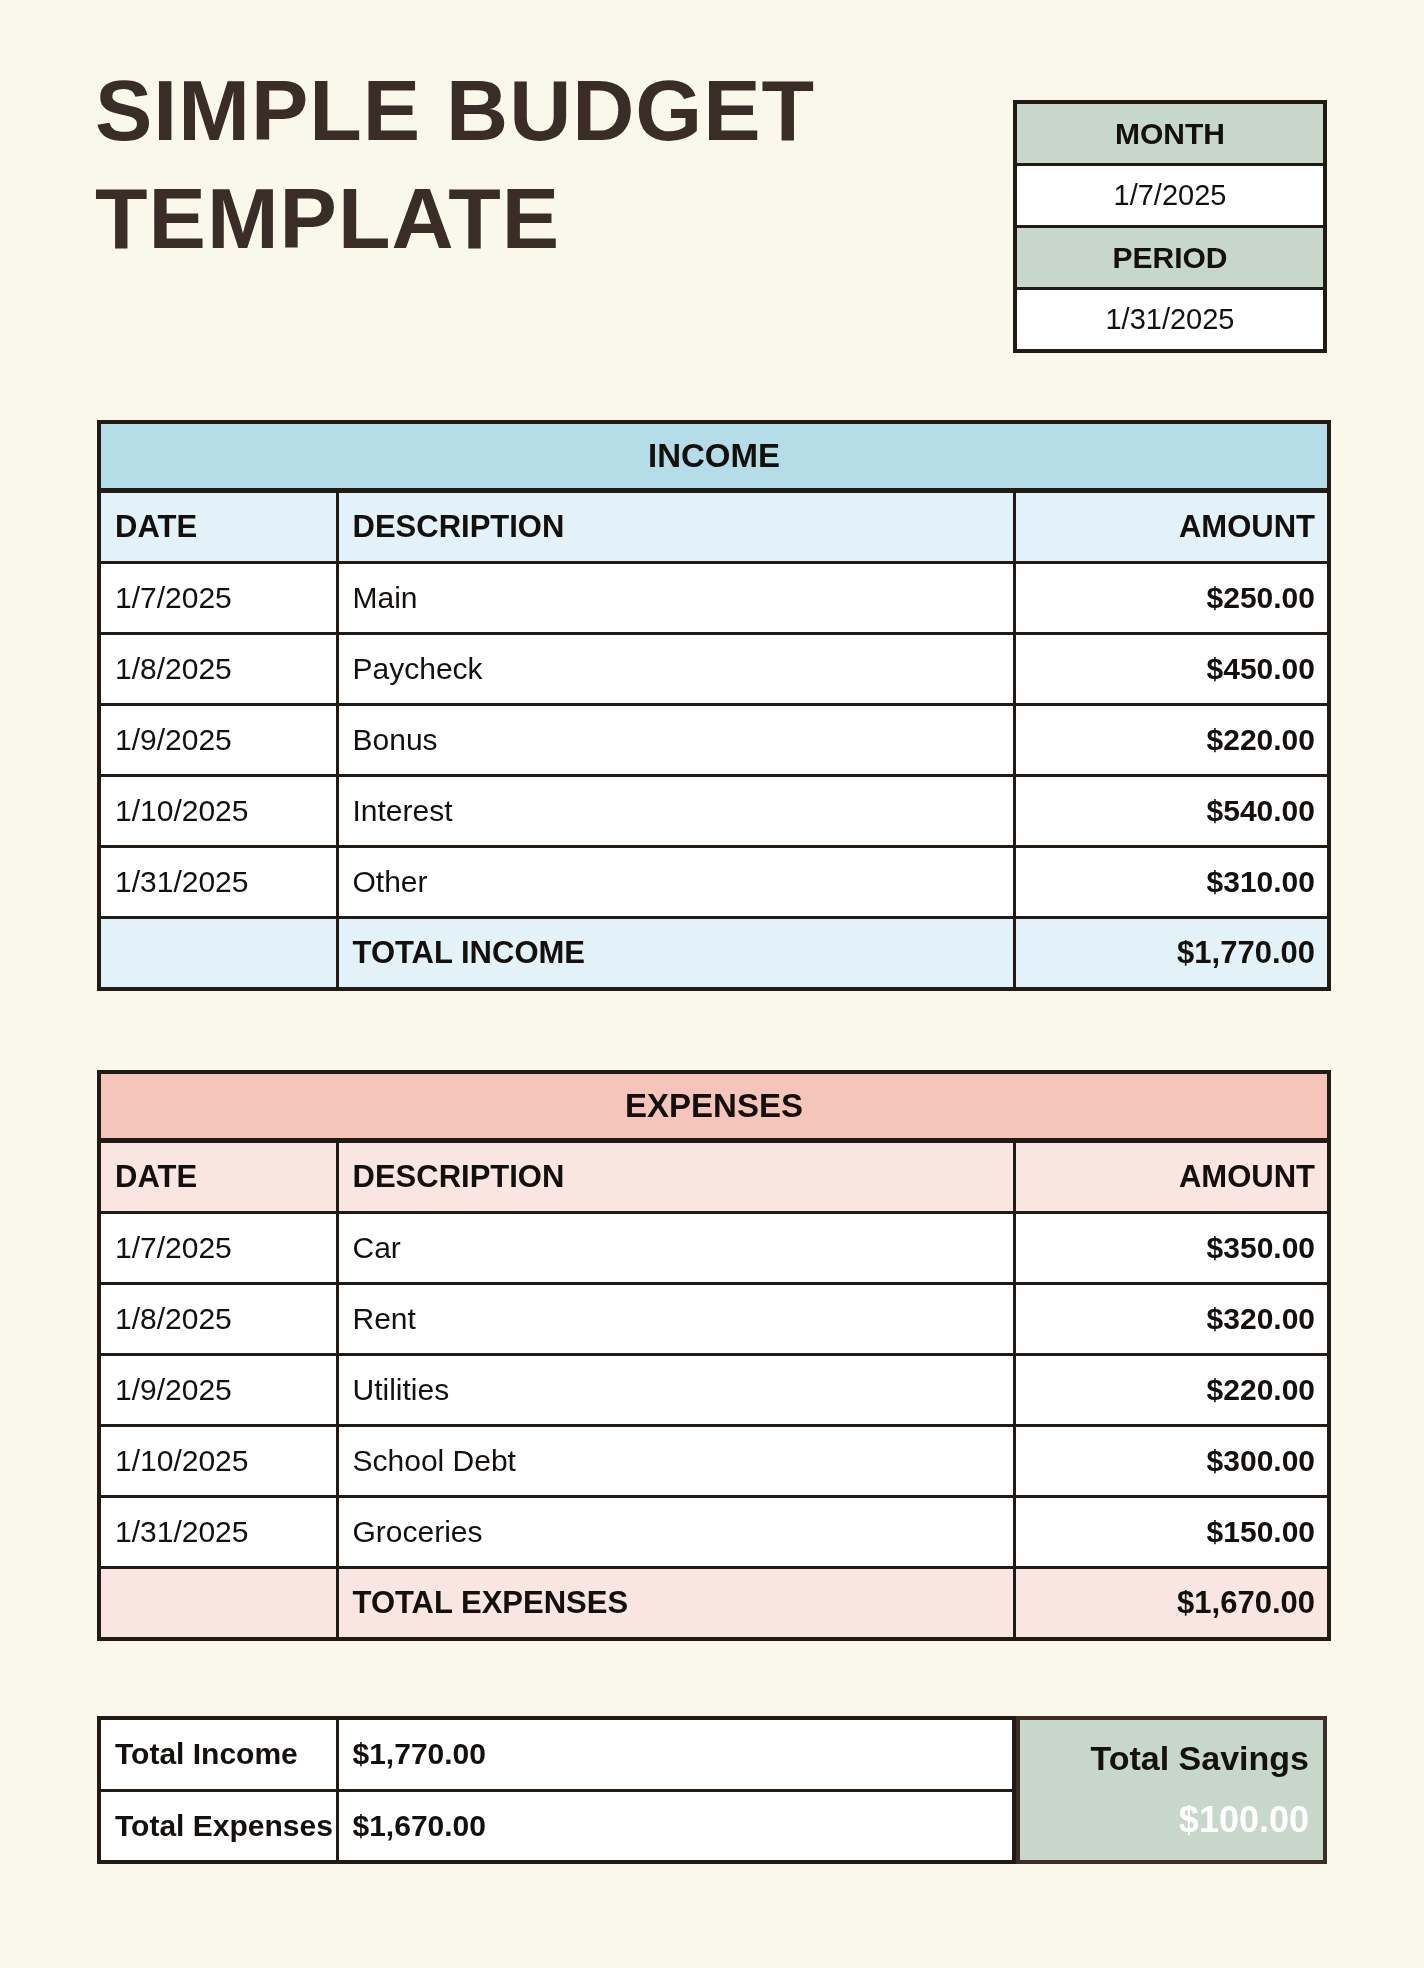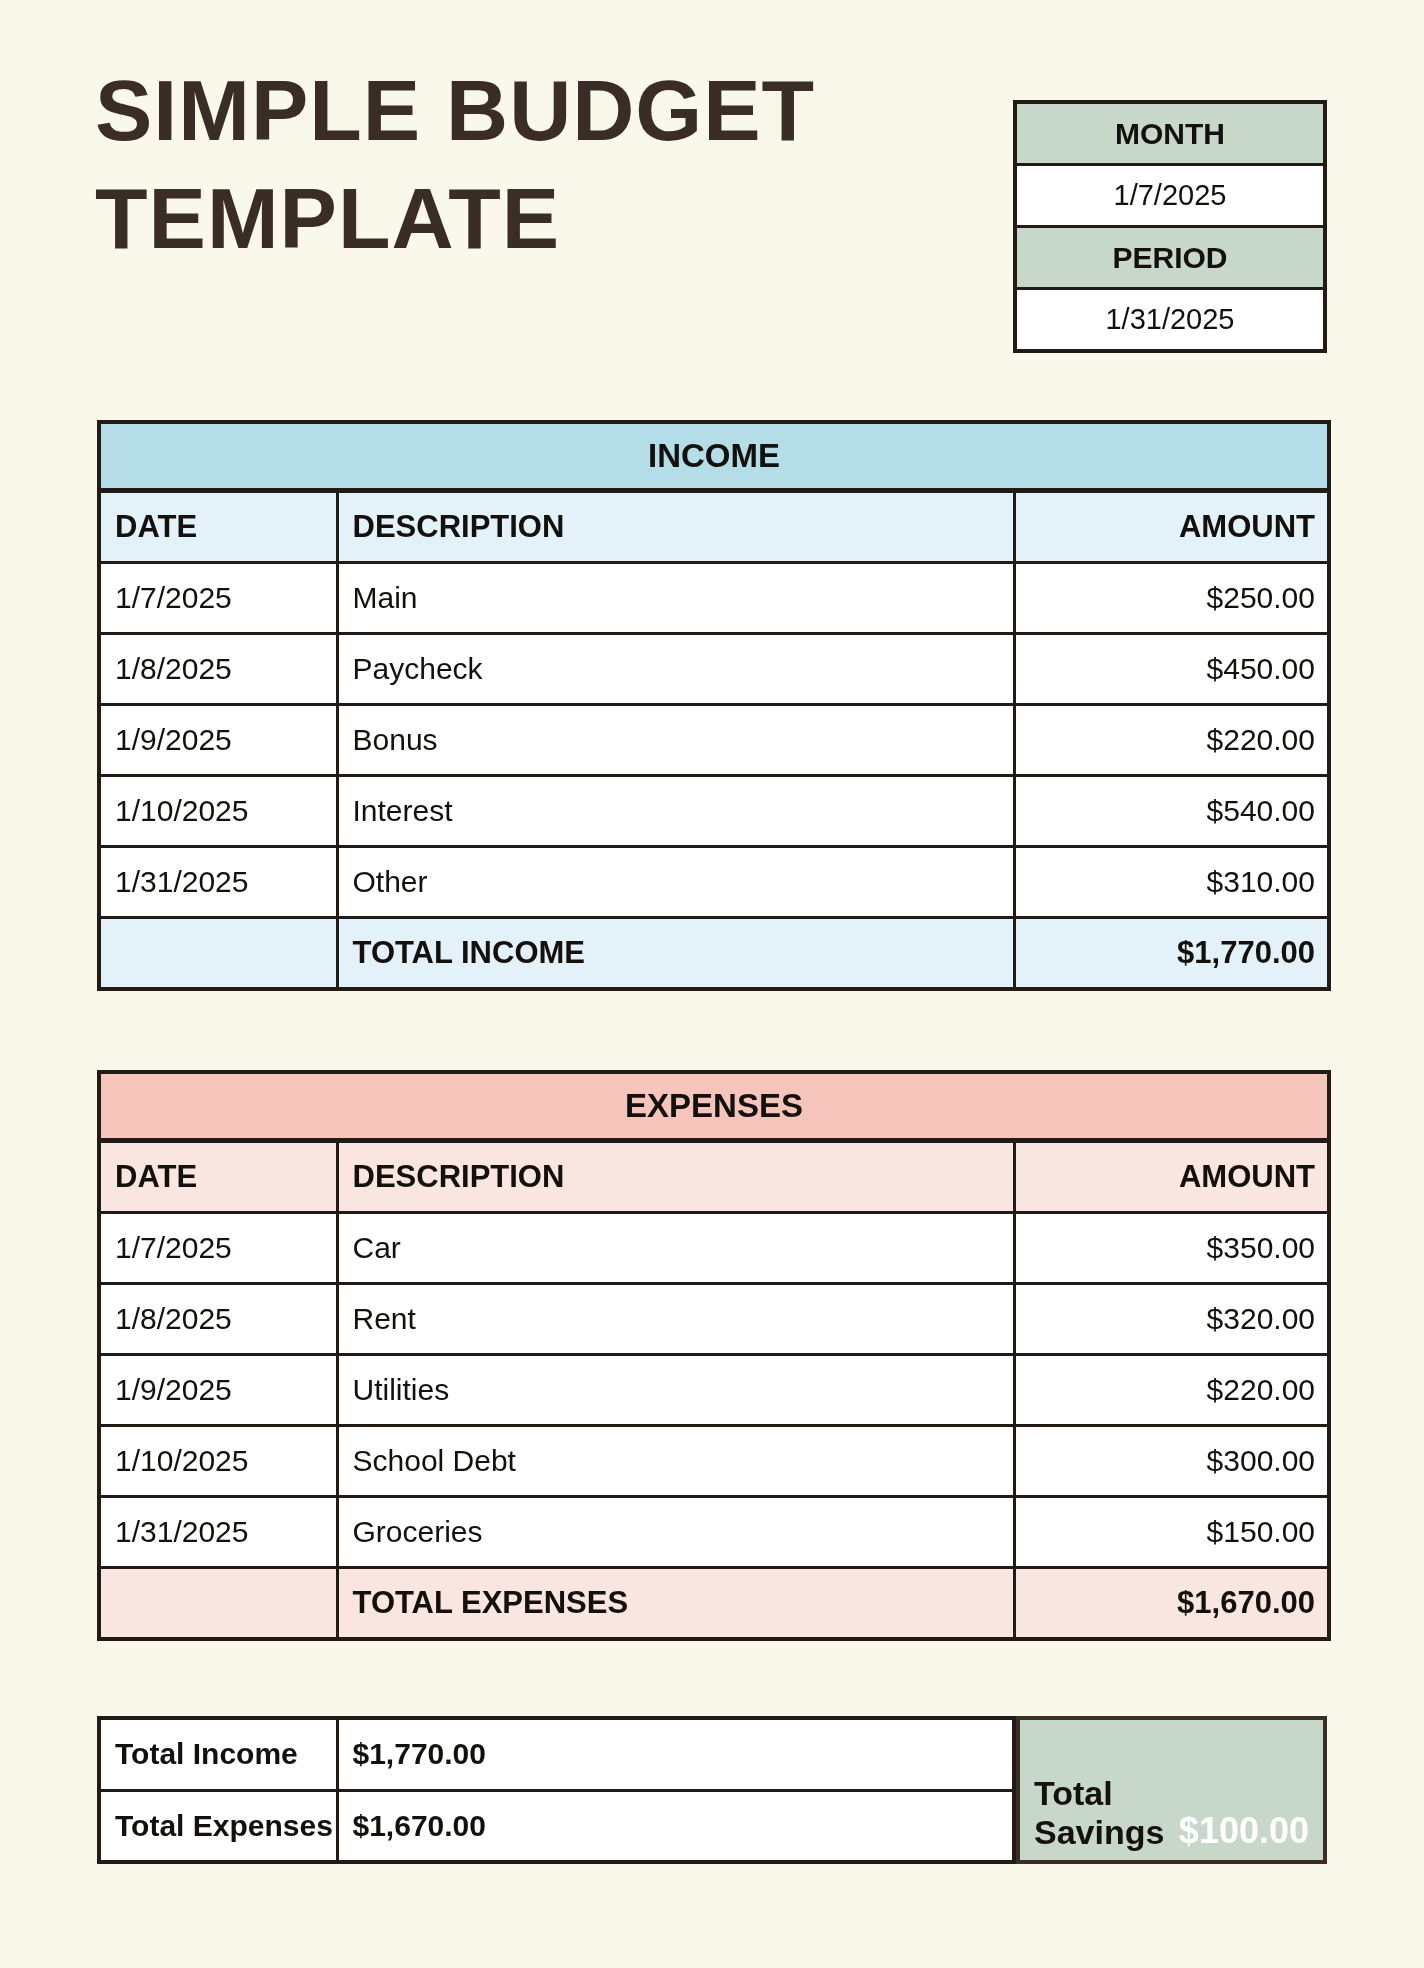--- a/index.html
+++ b/index.html
@@ -67,42 +67,42 @@
   }
   .income .row-title td{background:var(--blue-title);}
   .expenses .row-title td{background:var(--pink-title);}
   .budget-table .row-headers td{font-weight:bold;font-size:31px;}
   .income .row-headers td{background:var(--blue-light);}
   .expenses .row-headers td{background:var(--pink-light);}
   .income .row-total td{background:var(--blue-light);font-weight:bold;}
   .expenses .row-total td{background:var(--pink-light);font-weight:bold;}
   .budget-table .row-total td{font-size:31px;}
   .cell-left{text-align:left;padding-left:14px;}
-  .cell-right{text-align:right;padding-right:12px;}
+  .cell-right{text-align:right;padding-right:12px;font-weight:bold;}
   
   .summary{
     position:absolute;left:97px;top:1716px;width:1230px;height:148px;
     display:flex;align-items:stretch;
   }
   .summary-table{
     width:915px;border-collapse:collapse;table-layout:fixed;
     border:4px solid var(--border);
   }
   .summary-table td{
     border:3px solid var(--border);
     height:62px;vertical-align:middle;
     background:#fff;font-weight:bold;font-size:30px;
     padding-left:14px;white-space:nowrap;overflow:hidden;
   }
   .savings-box{
     box-sizing:border-box;
     width:315px;height:148px;
     background:var(--sage);
     border:4px solid var(--border-brown);
-    display:flex;flex-direction:row;justify-content:space-around;
+    display:flex;flex-direction:column;justify-content:space-around;
     align-items:flex-end;
     padding:8px 14px;
   }
   .savings-label{font-weight:bold;font-size:34px;color:#14110f;}
   .savings-value{font-weight:bold;font-size:36px;color:#ffffff;}
 </style>
 </head>
 <body>
 
 <div class="page">

